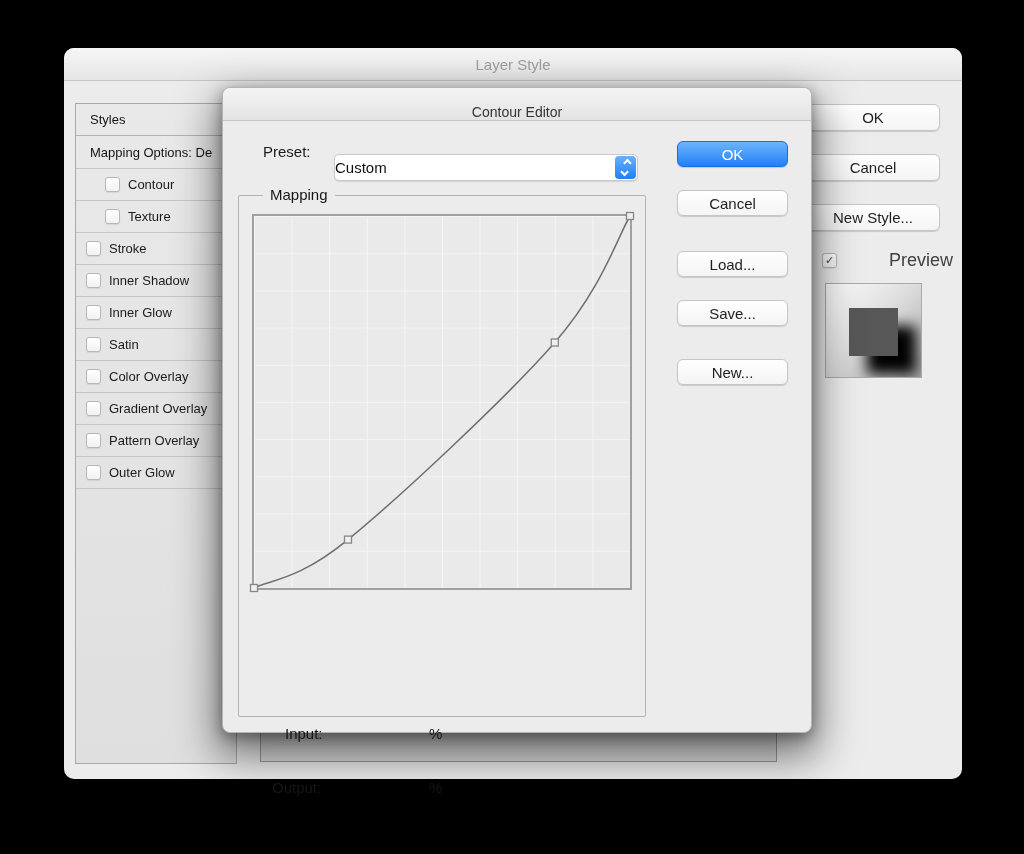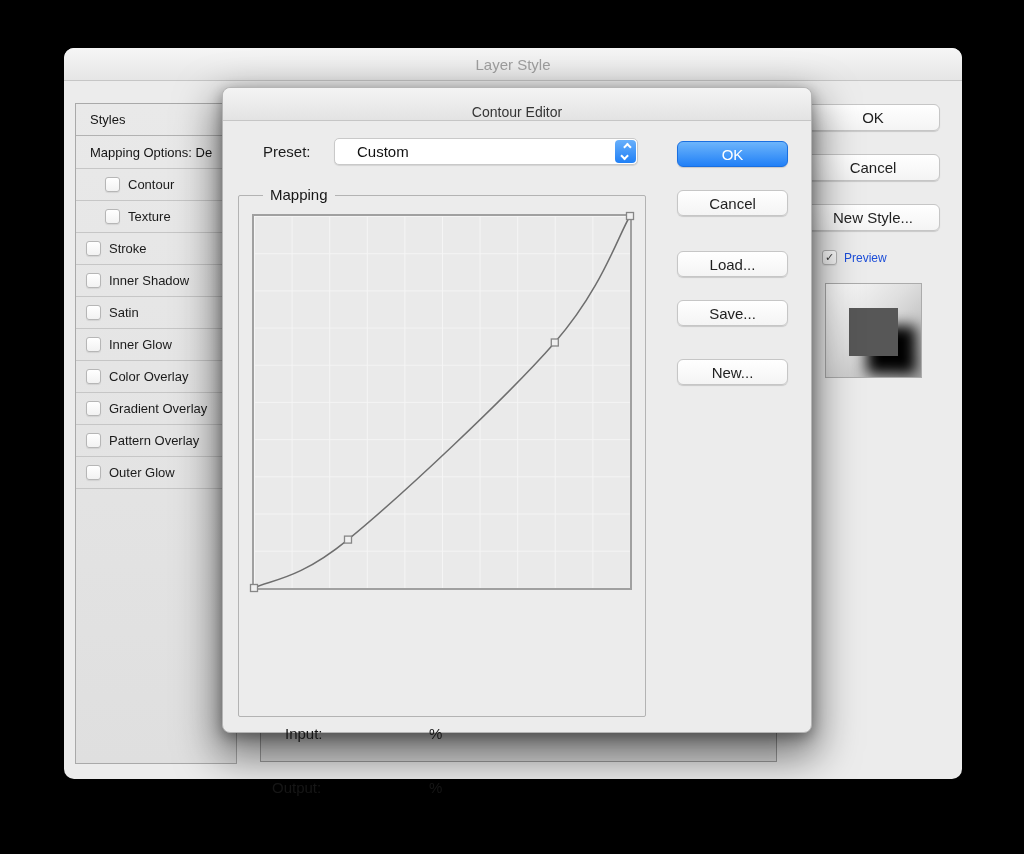--- a/index.html
+++ b/index.html
@@ -73,21 +73,21 @@
   }
   .win .main-btn { left:742px; width:134px; z-index:5; }
   .btn-blue {
     background:linear-gradient(180deg,#6db5fb,#2180f7);
     border:1px solid #1a6fe0; color:#fff;
   }
   .preview-wrap {
     position:absolute; left:758px; top:202px; z-index:5;
     display:flex; align-items:center; gap:7px;
   }
-  .preview-label { font-size:12px; color:#1d4ed8; }
+  .preview-label { font-size:18px; color:#404040;margin-left:45px; }
   .thumb {
     position:absolute; left:761px; top:235px; width:97px; height:95px;
     border:1px solid #ababab; z-index:5;
     background:linear-gradient(135deg,#fdfdfd 0%,#dfdfdf 45%,#a7a7a7 100%);
     overflow:hidden;
   }
   .thumb-shadow {
     position:absolute; left:41px; top:42px; width:49px; height:48px;
     background:#000; filter:blur(7px);
   }
@@ -106,24 +106,24 @@
   .dlg-titlebar {
     position:absolute; left:0; top:0; right:0; height:33px;
     background:linear-gradient(180deg,#f4f4f4,#e3e3e3);
     border-bottom:1px solid #c6c6c6; border-radius:8px 8px 0 0;
     display:flex; align-items:flex-end; justify-content:center;
   }
   .dlg-title { font-size:14px; color:#343434; }
 
   .preset-label { position:absolute; left:40px; top:55px; font-size:15px; color:#1b1b1b; }
   .dropdown {
-    position:absolute; left:111px; top:50px; width:304px; height:27px;
+    position:absolute; left:111px; top:66px; width:304px; height:27px;
     background:#fff; border:1px solid #c9c9c9; border-radius:5px;
     box-shadow:0 1px 1px rgba(0,0,0,.1);
-    display:flex; align-items:center; padding-left:22px;
+    display:flex; align-items:center; padding-left:0;
     font-size:15px; color:#111; cursor:default;
   }
   .stepper {
     position:absolute; right:1px; top:1px; width:21px; height:23px;
     border-radius:4px; background:linear-gradient(180deg,#69b0fb,#2080f6);
     display:flex; flex-direction:column; align-items:center; justify-content:center; gap:3px;
   }
   .chev { width:6px; height:6px; border:solid #fff; border-width:2px 2px 0 0; }
   .chev.up   { transform:rotate(-45deg) translate(1px,1px); }
   .chev.down { transform:rotate(135deg) translate(1px,1px); }
@@ -183,25 +183,25 @@
     <div class="sb-row">
       <span class="cbx"></span>
       <span>Stroke</span>
     </div>
     <div class="sb-row">
       <span class="cbx"></span>
       <span>Inner Shadow</span>
     </div>
     <div class="sb-row">
       <span class="cbx"></span>
+      <span>Inner Glow</span>
+    </div>
+    <div class="sb-row">
+      <span class="cbx"></span>
       <span>Satin</span>
-    </div>
-    <div class="sb-row">
-      <span class="cbx"></span>
-      <span>Inner Glow</span>
     </div>
     <div class="sb-row">
       <span class="cbx"></span>
       <span>Color Overlay</span>
     </div>
     <div class="sb-row">
       <span class="cbx"></span>
       <span>Gradient Overlay</span>
     </div>
     <div class="sb-row">

